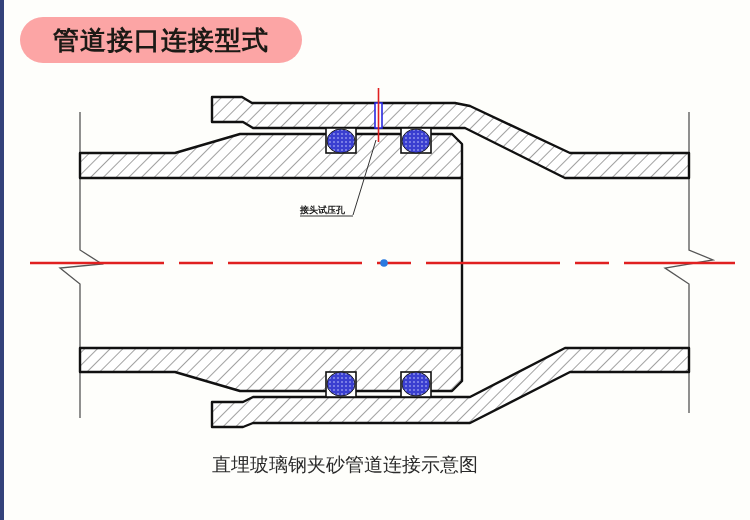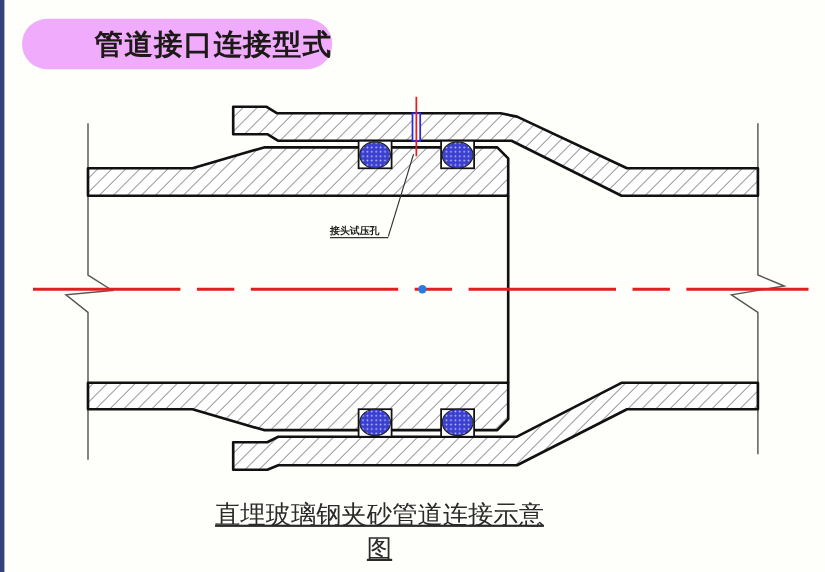--- a/index.html
+++ b/index.html
@@ -9,42 +9,41 @@
       position: relative;
       font-family: "DejaVu Sans", sans-serif;
     }
     .left-strip {
       position: absolute; left: 0; top: 0; width: 4px; height: 520px;
       background: #34427a;
     }
     .title-badge {
       position: absolute; left: 20px; top: 17px;
       width: 282px; height: 46px;
-      background: #f0abfc;
+      background: #fca5a5;
       border-radius: 23px;
-      display: flex; align-items: center; justify-content: flex-end;
+      display: flex; align-items: center; justify-content: center;
     }
     .title-text {
       font-family: "DejaVu Sans", sans-serif;
       font-weight: bold;
       font-size: 26px;
       color: #1c1a16;
       letter-spacing: 1px;
     }
     svg.drawing {
       position: absolute; left: 0; top: 0;
     }
     .caption {
       position: absolute; left: 195px; top: 452px; width: 300px;
       text-align: center;
       font-family: "DejaVu Serif", serif;
-      font-size: 23px;
+      font-size: 19px;
       color: #2a2a2a;
       letter-spacing: 0px;
-      text-decoration: underline;
     }
     .hole-label {
       font-family: "DejaVu Sans", sans-serif;
       font-size: 9px;
       font-weight: bold;
       fill: #1a1a1a;
     }
   </style>
 </head>
 <body>

